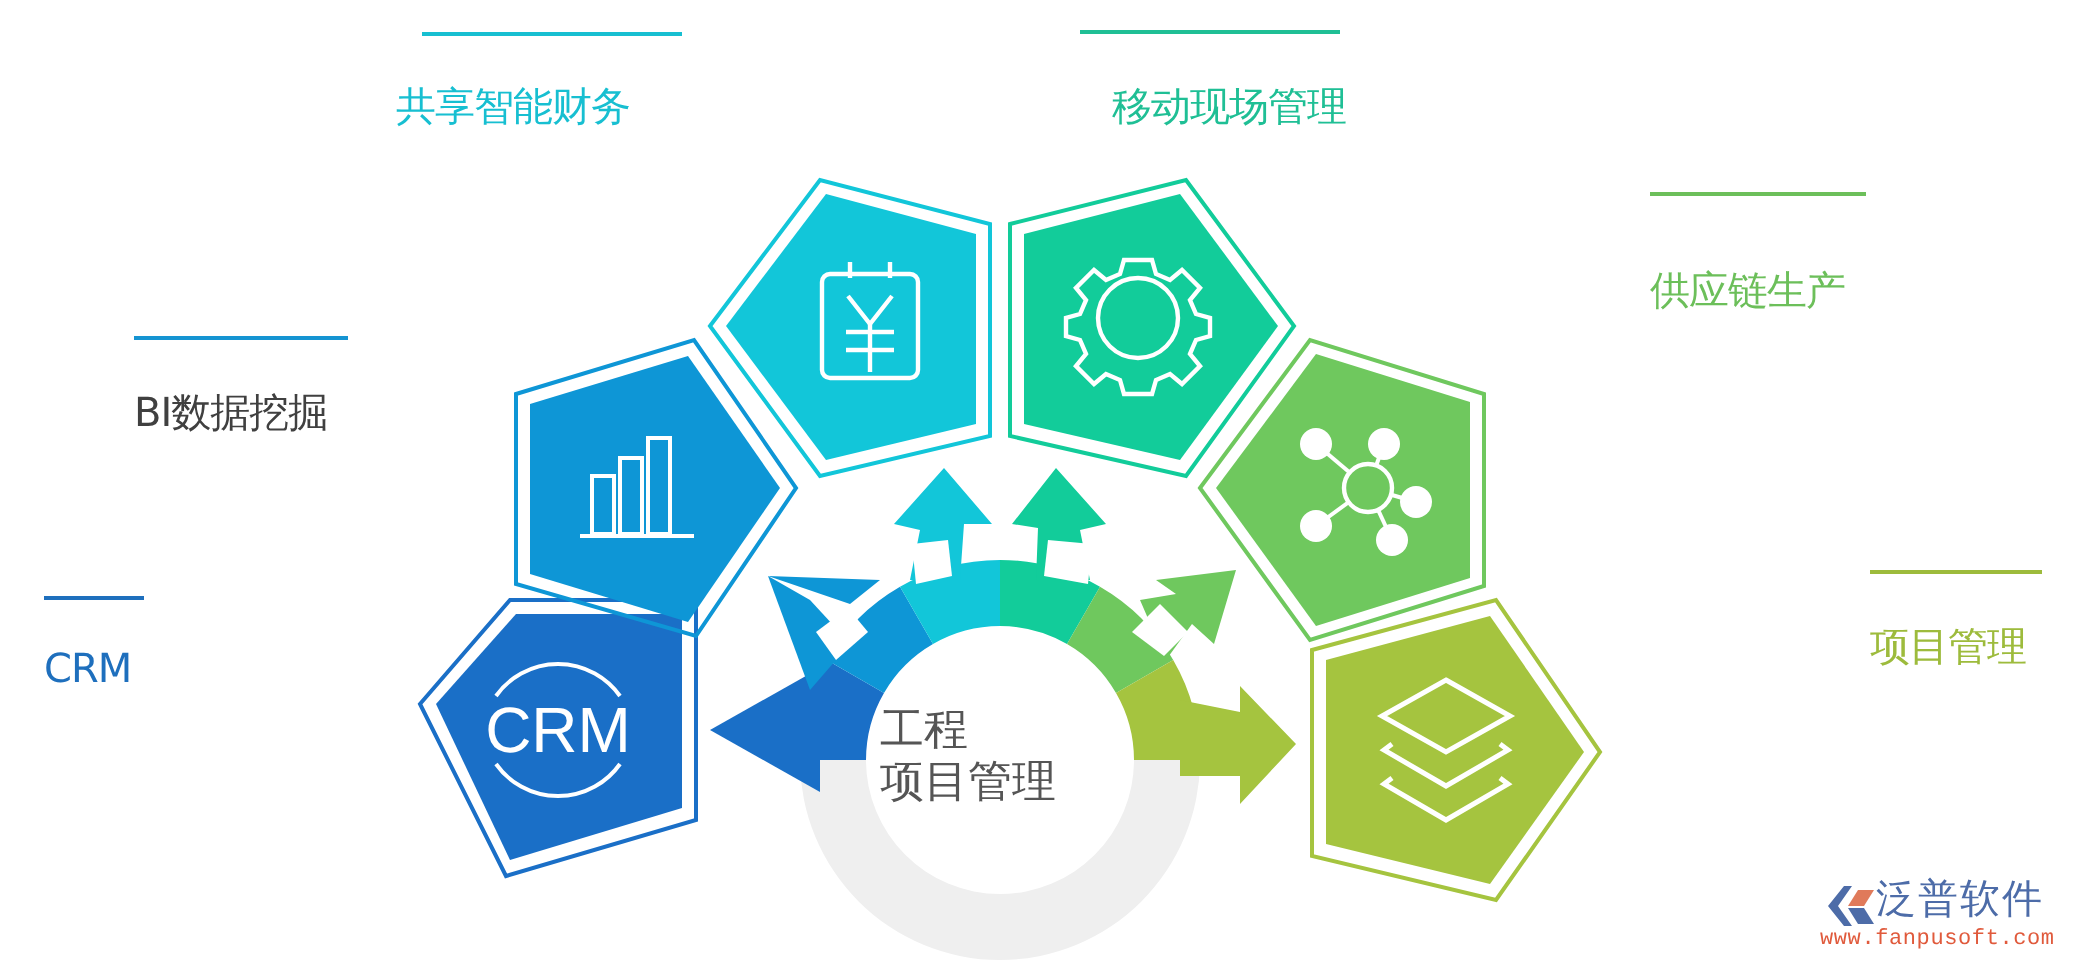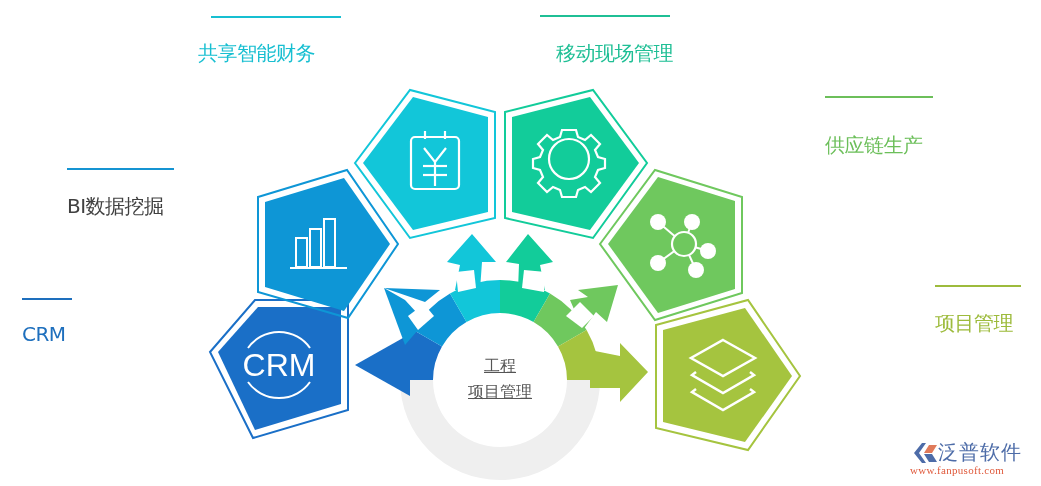--- a/index.html
+++ b/index.html
@@ -1,25 +1,25 @@
 <!DOCTYPE html>
 <html><head>
 <meta charset="utf-8">
 <style>
   html, body { margin:0; padding:0; background:#ffffff; }
   body { width:1041px; height:486px; position:relative; overflow:hidden;
          font-family:"DejaVu Sans", "Liberation Sans", sans-serif; }
   .label { position:absolute; font-size:20px; letter-spacing:-0.5px; white-space:nowrap; }
   .rule  { position:absolute; height:2px; }
   svg.main { position:absolute; left:0; top:0; }
-  .hub-text { position:absolute; left:440px; top:353px; width:120px; text-align:center;
-              color:#555; font-size:16px; line-height:26px;text-decoration:underline; }
+  .hub-text { position:absolute; left:440px; top:353px; width:120px; 
+              color:#555; font-size:22px; line-height:26px; }
   .logo { position:absolute; left:910px; top:440px; width:125px; }
-  .logo-cn { font-size:20px; color:#4d6ca8; letter-spacing:1px; margin-left:28px; line-height:24px; }
-  .logo-url { font-family:Liberation Serif, serif; font-size:11px; color:#e05a3c; line-height:13px; letter-spacing:0.3px; }
+  .logo-cn { font-size:20px; color:#4d6ca8; letter-spacing:1px; margin-left:28px; line-height:24px;font-family:Liberation Mono, monospace; }
+  .logo-url { font-family:Liberation Mono, monospace; font-size:11px; color:#e05a3c; line-height:13px; letter-spacing:0.3px; }
   .logo-mark { position:absolute; left:2px; top:2px; }
 </style>
 </head>
 <body>
 
 <div class="rule" style="left:211px;top:16px;width:130px;background:#17bfd1;"></div>
 <div class="label" style="left:198px;top:40px;color:#17bfd1;">共享智能财务</div>
 
 <div class="rule" style="left:540px;top:15px;width:130px;background:#1fbf95;"></div>
 <div class="label" style="left:540px;top:40px;color:#1fbf95;margin-left:16px;">移动现场管理</div>

